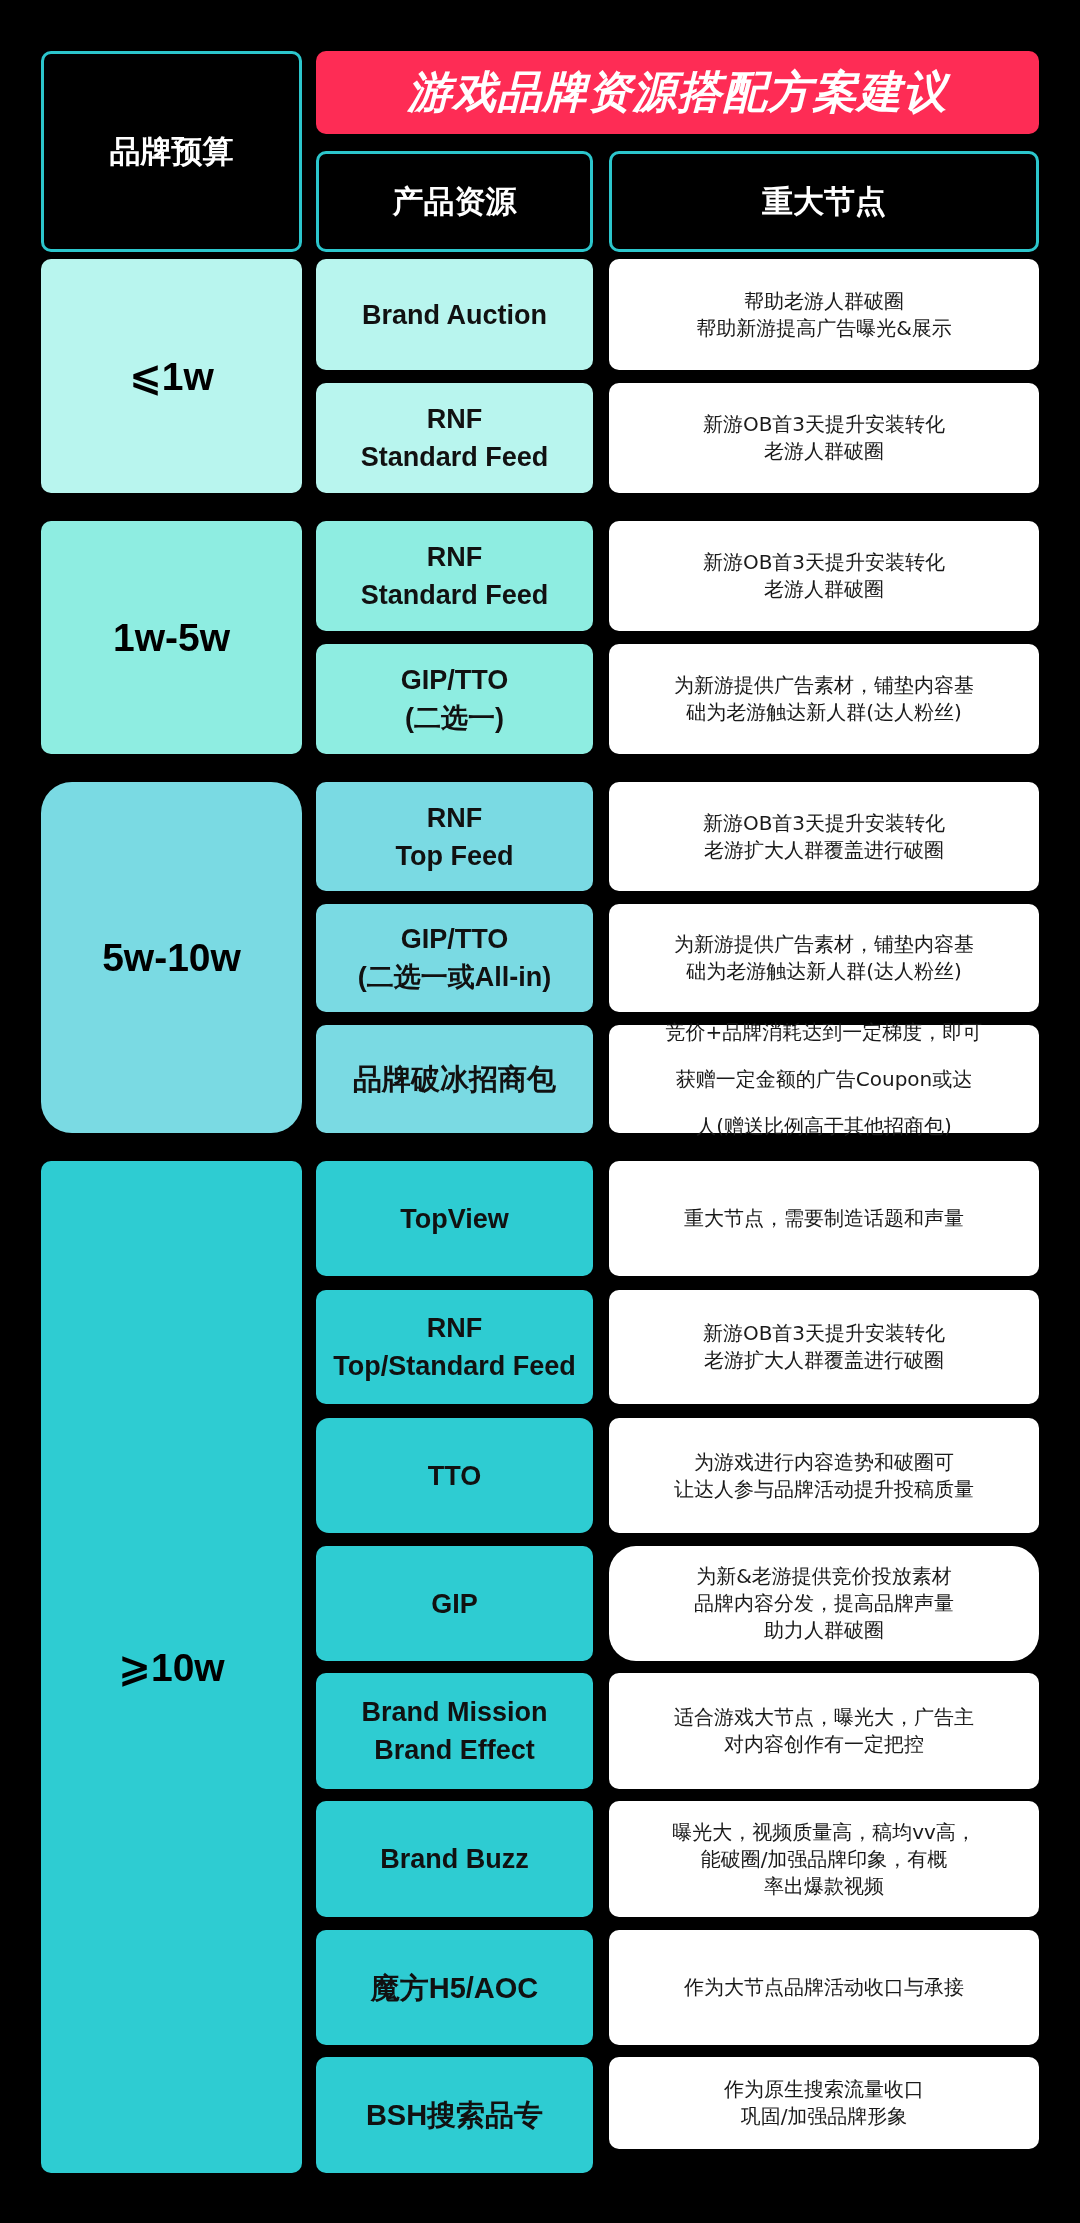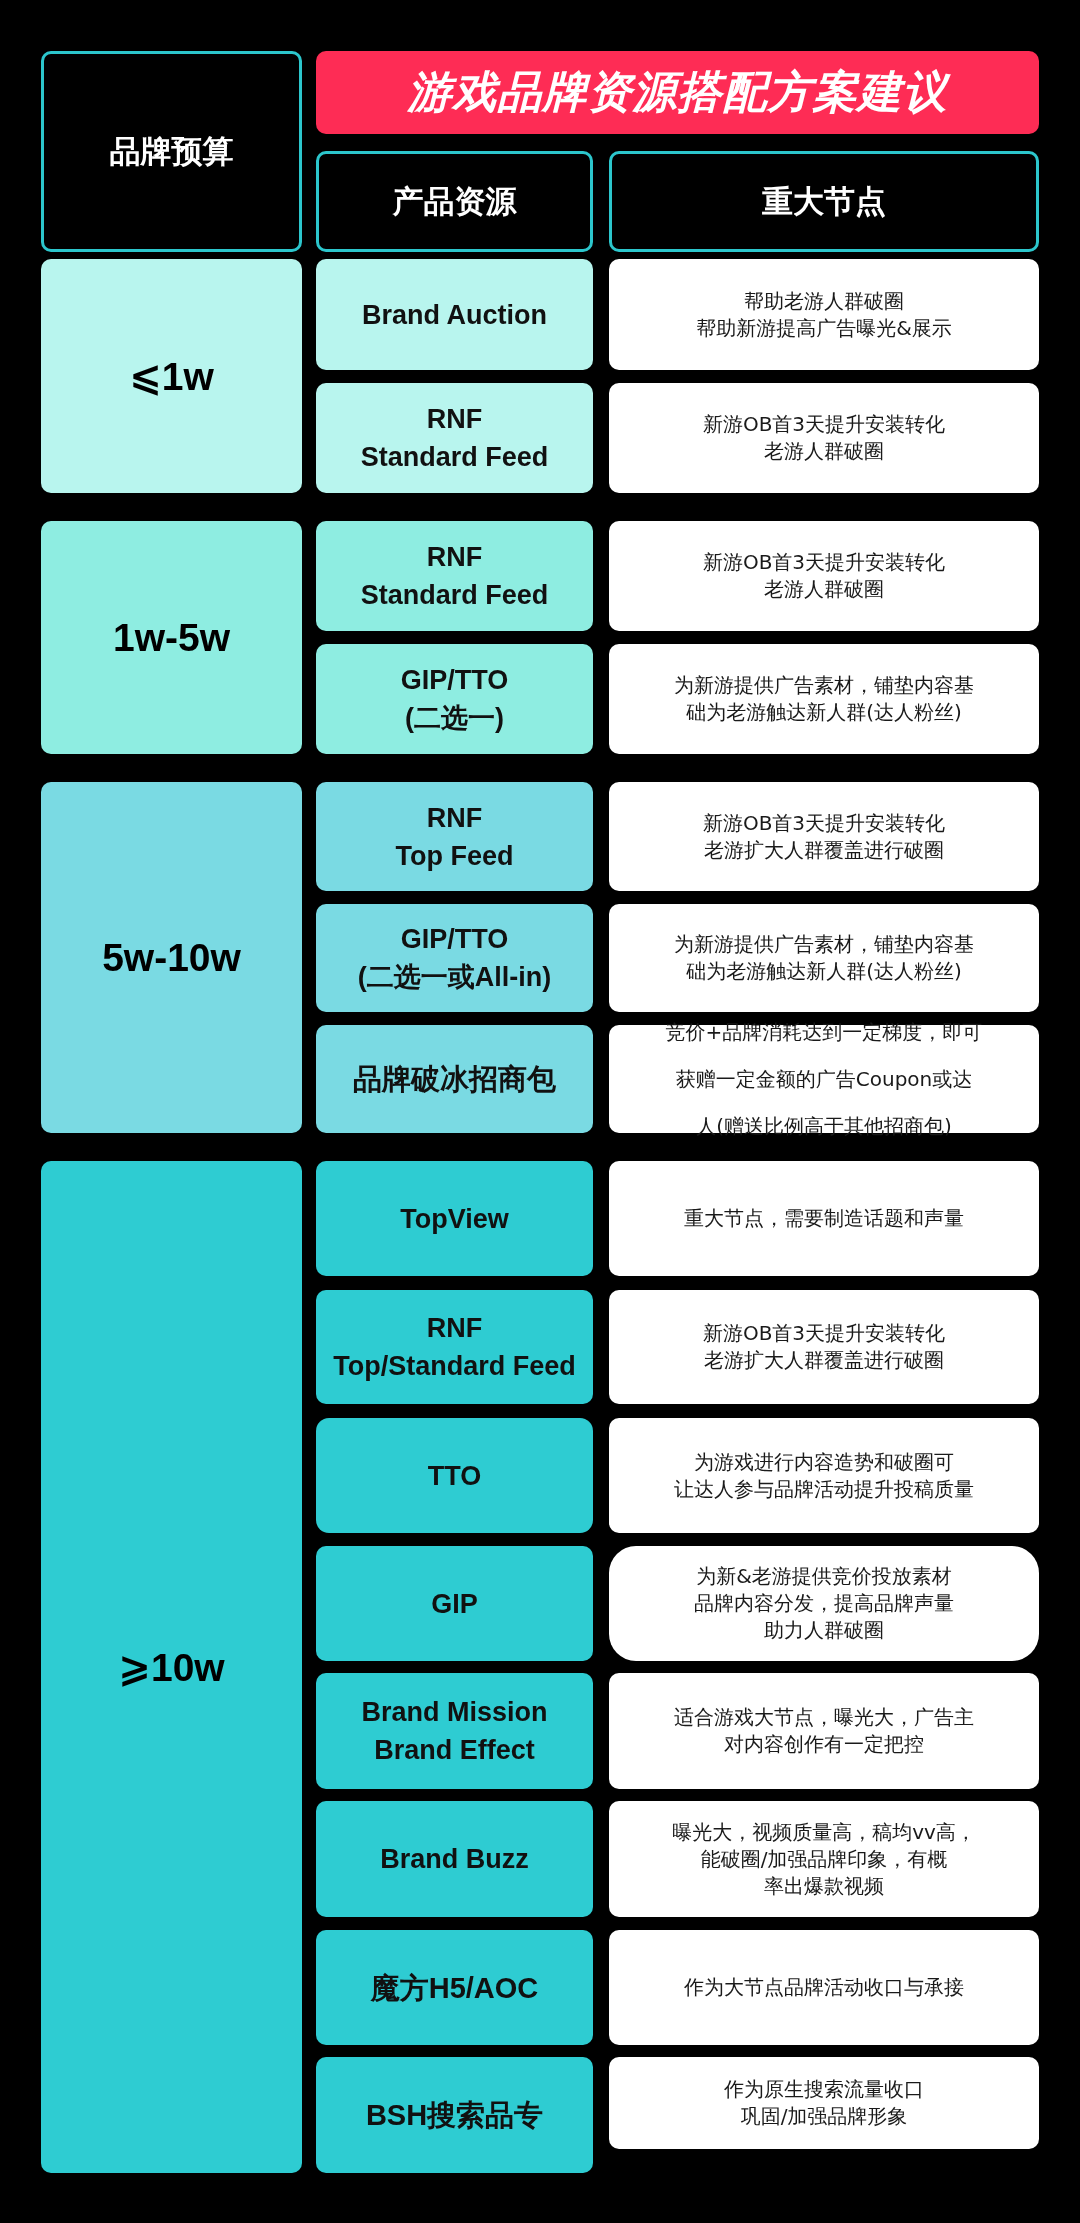--- a/index.html
+++ b/index.html
@@ -66,21 +66,21 @@
 </div>
 <div class="box prod" style="left:316px;top:644px;width:277px;height:110px;background:#8eede1;">
   <span>GIP/TTO</span>
   <span>(二选一)</span>
 </div>
 <div class="box adv" style="left:609px;top:644px;width:430px;height:110px;">
   <span>为新游提供广告素材，铺垫内容基</span>
   <span>础为老游触达新人群(达人粉丝)</span>
 </div>
 
-<div class="box budget" style="left:41px;top:782px;width:261px;height:351px;background:#7adae3;">
+<div class="box budget" style="left:41px;top:782px;width:261px;height:351px;background:#7adae3;border-radius:31px;">
   <span>5w-10w</span>
 </div>
 <div class="box prod" style="left:316px;top:782px;width:277px;height:109px;background:#7adae3;">
   <span>RNF</span>
   <span>Top Feed</span>
 </div>
 <div class="box adv" style="left:609px;top:782px;width:430px;height:109px;">
   <span>新游OB首3天提升安装转化</span>
   <span>老游扩大人群覆盖进行破圈</span>
 </div>

